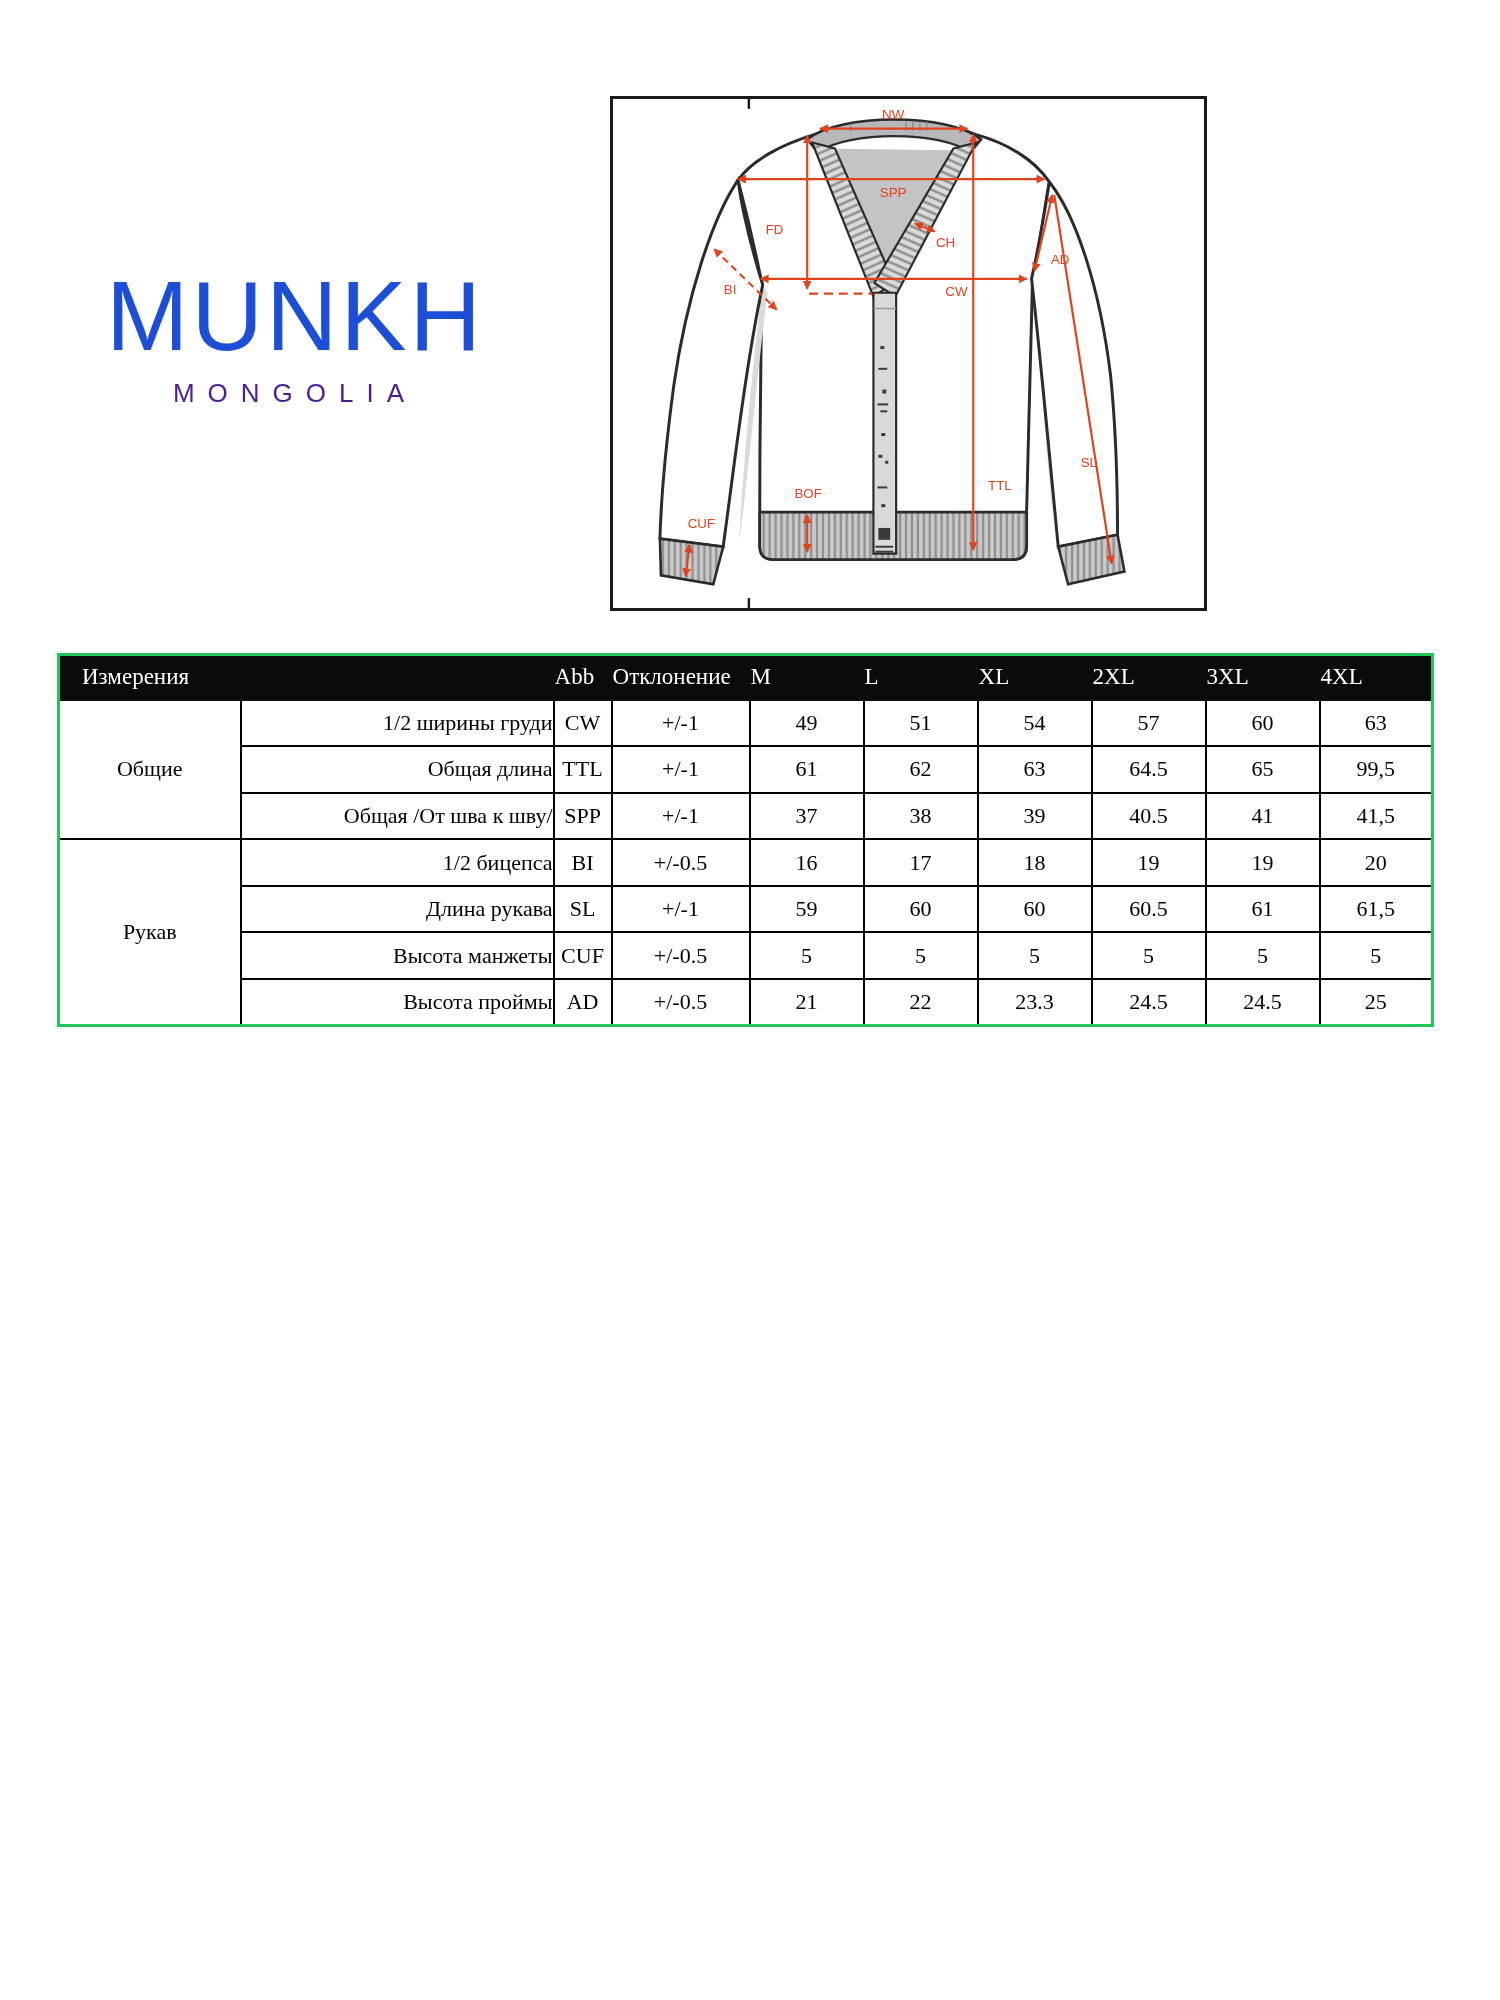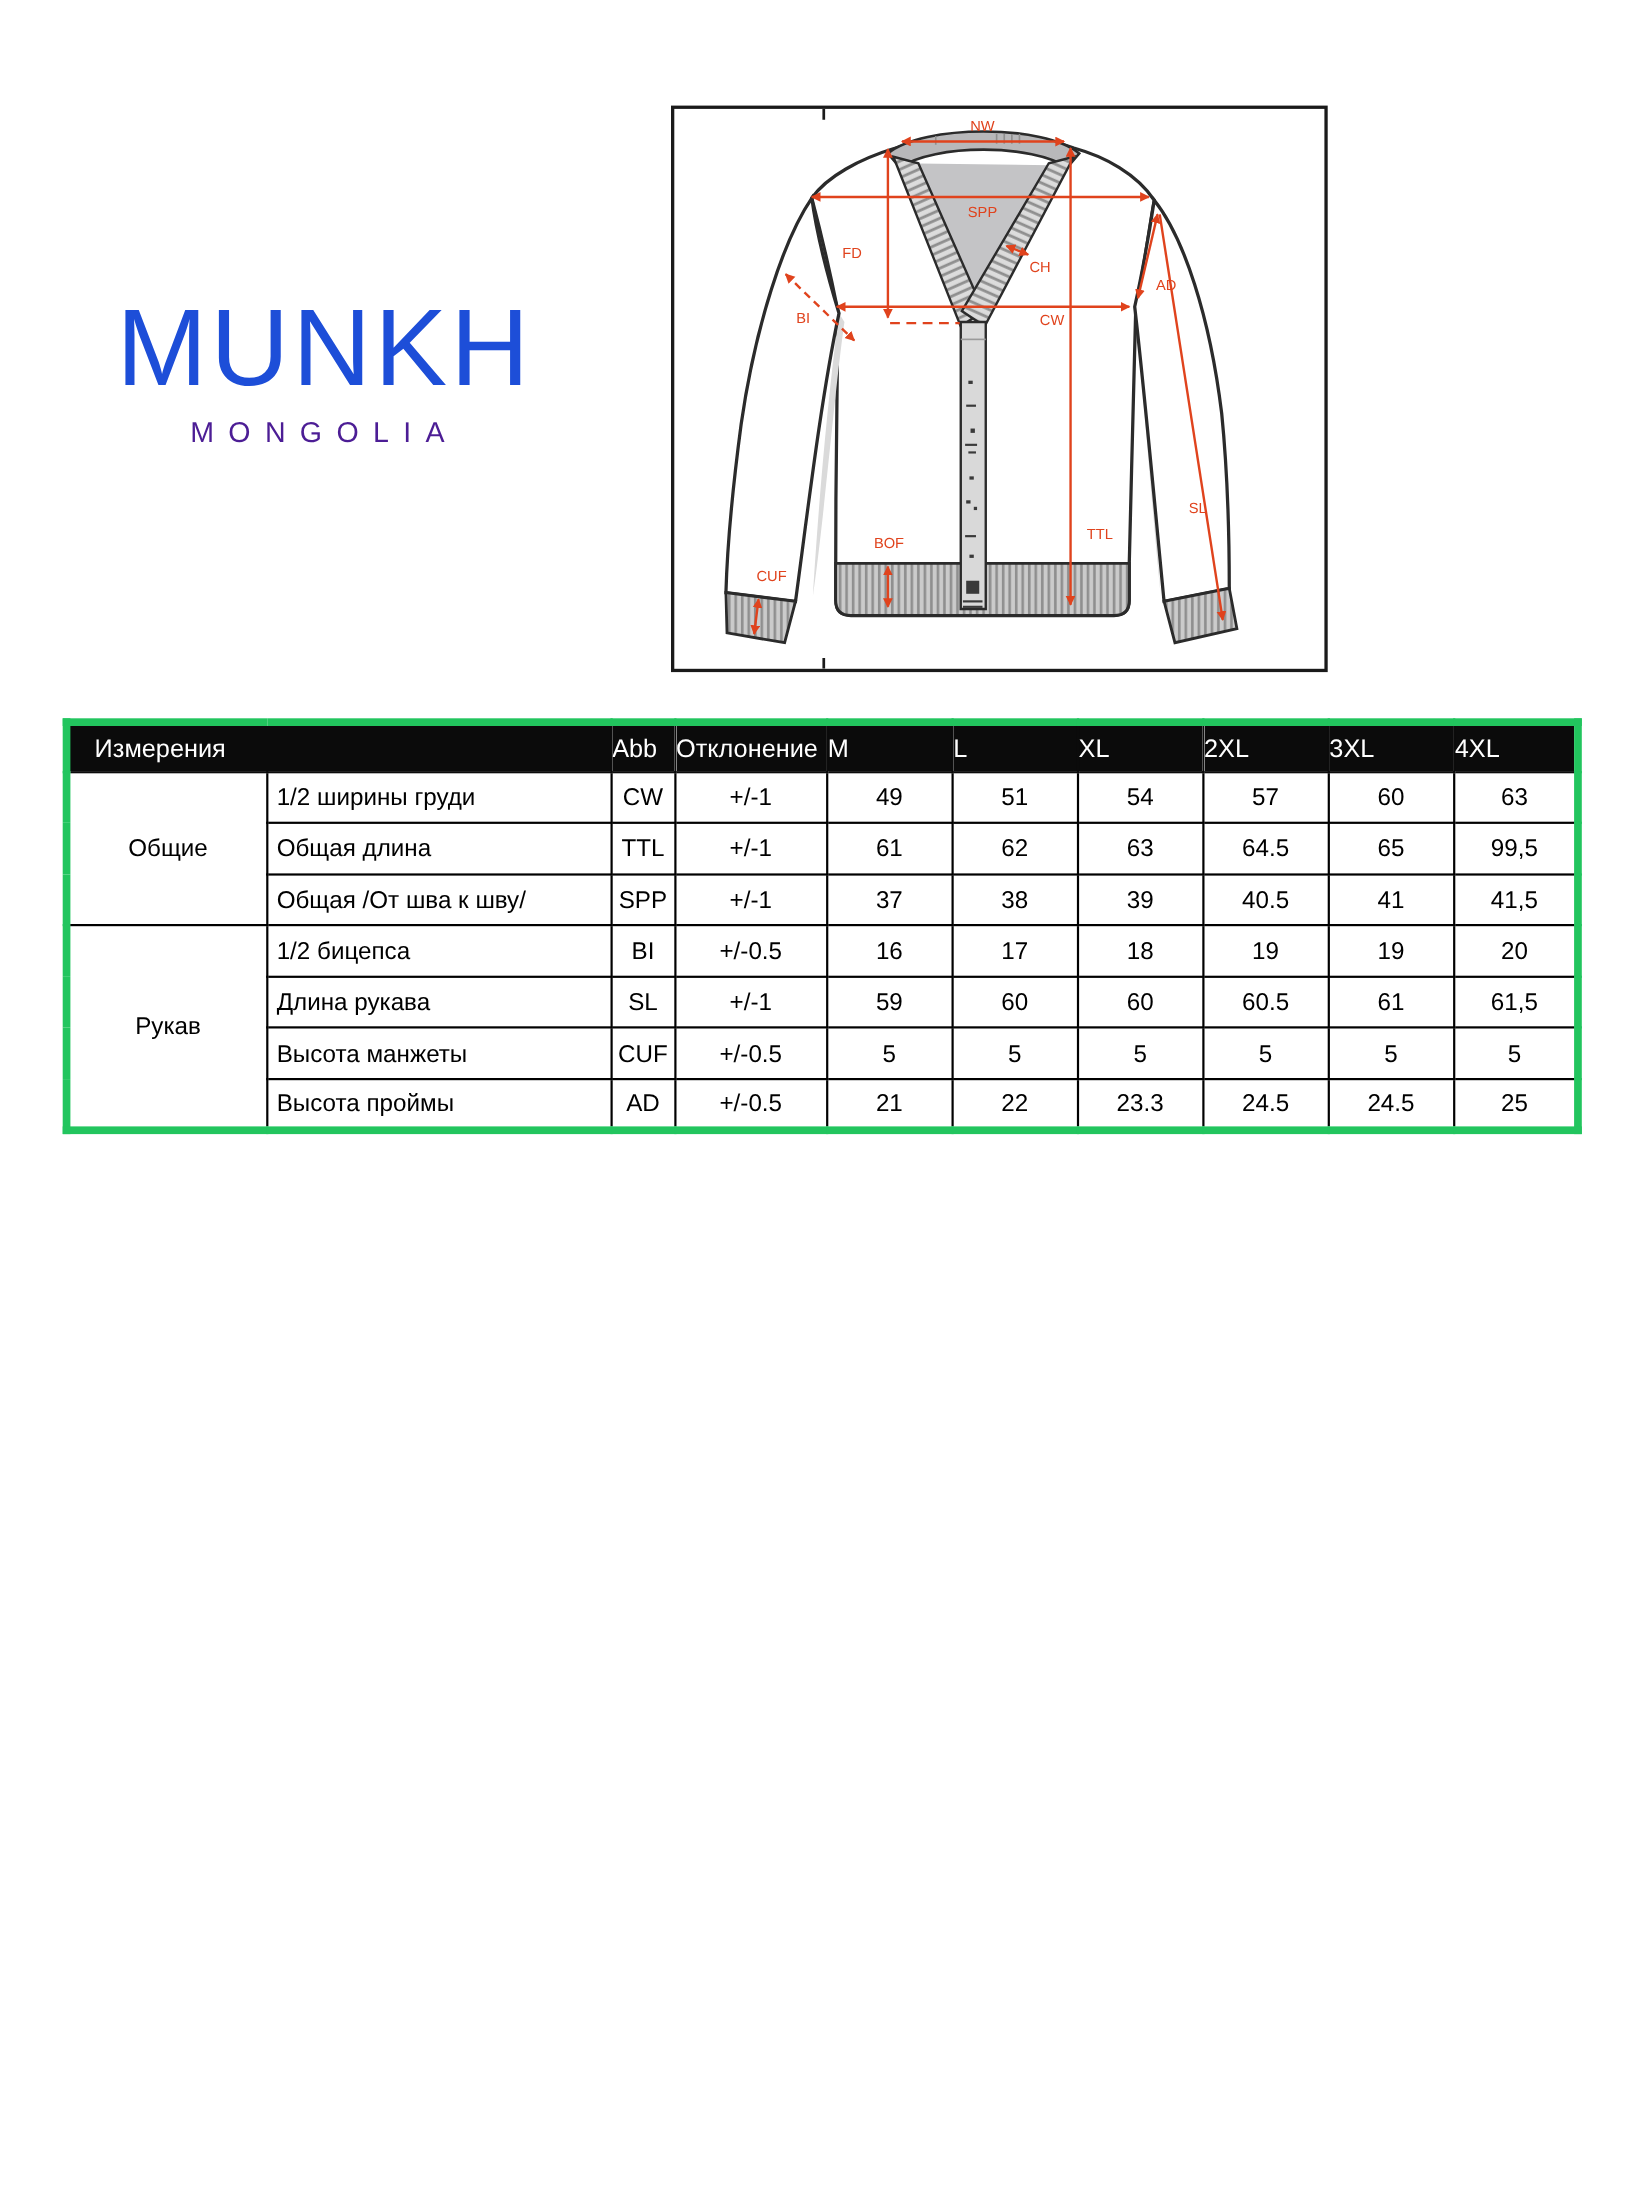--- a/index.html
+++ b/index.html
@@ -28,30 +28,30 @@
   .diagram-frame svg { display:block; width:100%; height:100%; }
   .anno-label { font-family:"Liberation Sans", sans-serif; font-size:13.5px; }
 
   
   .size-table {
     position:absolute; left:57px; top:653px;
     border-collapse:collapse; table-layout:fixed; width:1374px;
     font-size:22px; color:#000;
   }
   .size-table th, .size-table td { border:2px solid #000; overflow:hidden; white-space:nowrap; }
-  .size-table { border:7px solid #22c55e; }
+  .size-table { border:3px solid #22c55e;font-family:Liberation Serif, serif; }
   .size-table thead tr { height:45px; }
   .size-table tbody tr { height:46.6px; }
   .size-table thead th {
     background:#0b0b0b; color:#ffffff; font-weight:400; font-size:23px;
     text-align:left; border-color:#0b0b0b;
   }
   .size-table thead th.h-meas { text-align:left; padding-left:22px; }
   td.c-group { text-align:center; }
-  td.c-param { text-align:left; padding-left:8px; }
+  td.c-param { text-align:right; padding-left:8px; }
   td.c-abb, td.c-dev, td.c-val { text-align:center; }
 </style>
 </head>
 <body>
 
 <div class="page">
 
   <div class="logo">
     <div class="brand">MUNKH</div>
     <div class="sub">MONGOLIA</div>

